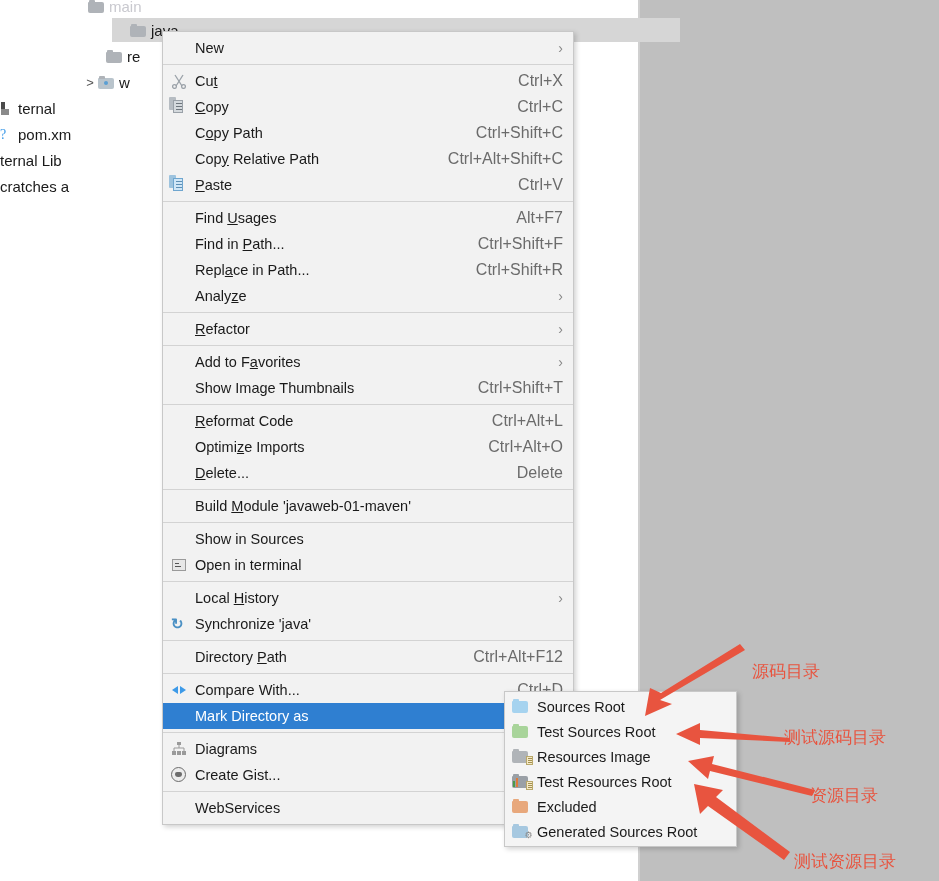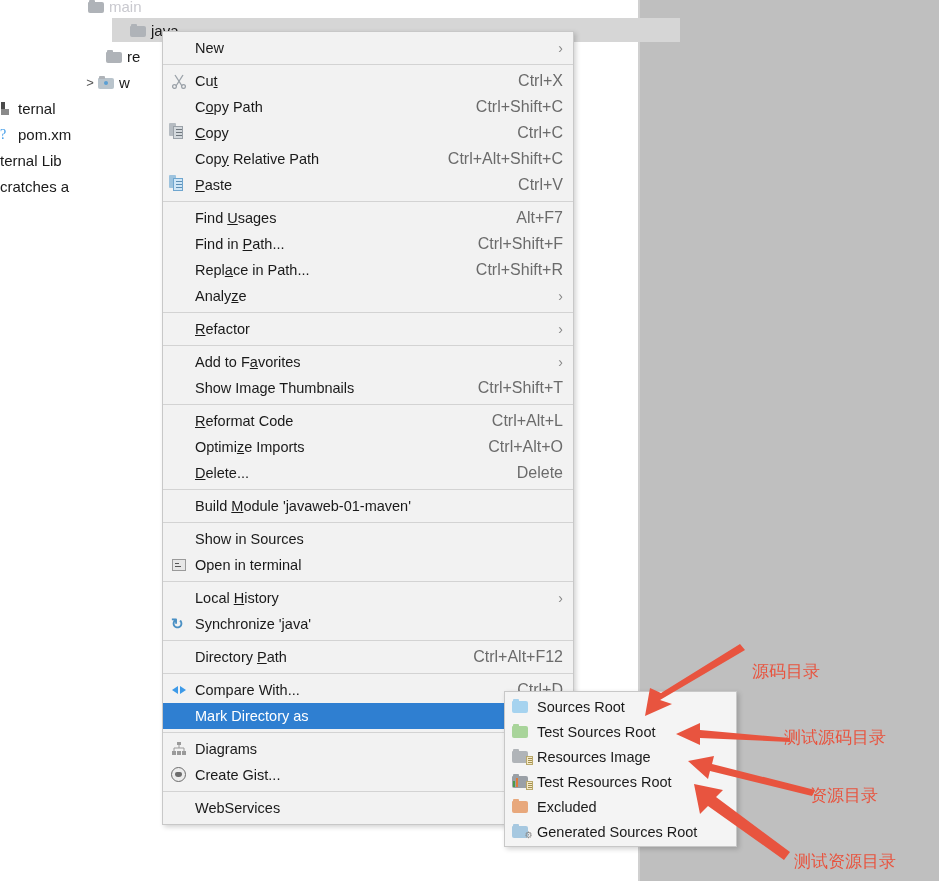--- a/index.html
+++ b/index.html
@@ -330,37 +330,37 @@
             <path d="M12 2 L5 13"></path>
             <circle cx="3.5" cy="13.5" r="1.9"></circle>
             <circle cx="12.5" cy="13.5" r="1.9"></circle>
           </g>
         </svg>
       </span>
       <span class="mi-label">Cu<u>t</u></span>
       <span class="mi-accel">Ctrl+X</span>
     </div>
     <div class="mi">
-      <span class="mi-icon"></span>
-      <span class="mi-label">C<u>o</u>py Path</span>
-      <span class="mi-accel">Ctrl+Shift+C</span>
-    </div>
-    <div class="mi">
       <span class="mi-icon">
         <span class="doc-stack">
           <span class="back"></span>
           <span class="front">
             <i style="top:2px"></i>
             <i style="top:5px"></i>
             <i style="top:8px"></i>
           </span>
         </span>
       </span>
       <span class="mi-label"><u>C</u>opy</span>
       <span class="mi-accel">Ctrl+C</span>
+    </div>
+    <div class="mi">
+      <span class="mi-icon"></span>
+      <span class="mi-label">C<u>o</u>py Path</span>
+      <span class="mi-accel">Ctrl+Shift+C</span>
     </div>
     <div class="mi">
       <span class="mi-icon"></span>
       <span class="mi-label">Cop<u>y</u> Relative Path</span>
       <span class="mi-accel">Ctrl+Alt+Shift+C</span>
     </div>
     <div class="mi">
       <span class="mi-icon">
         <span class="doc-stack blue">
           <span class="back"></span>

